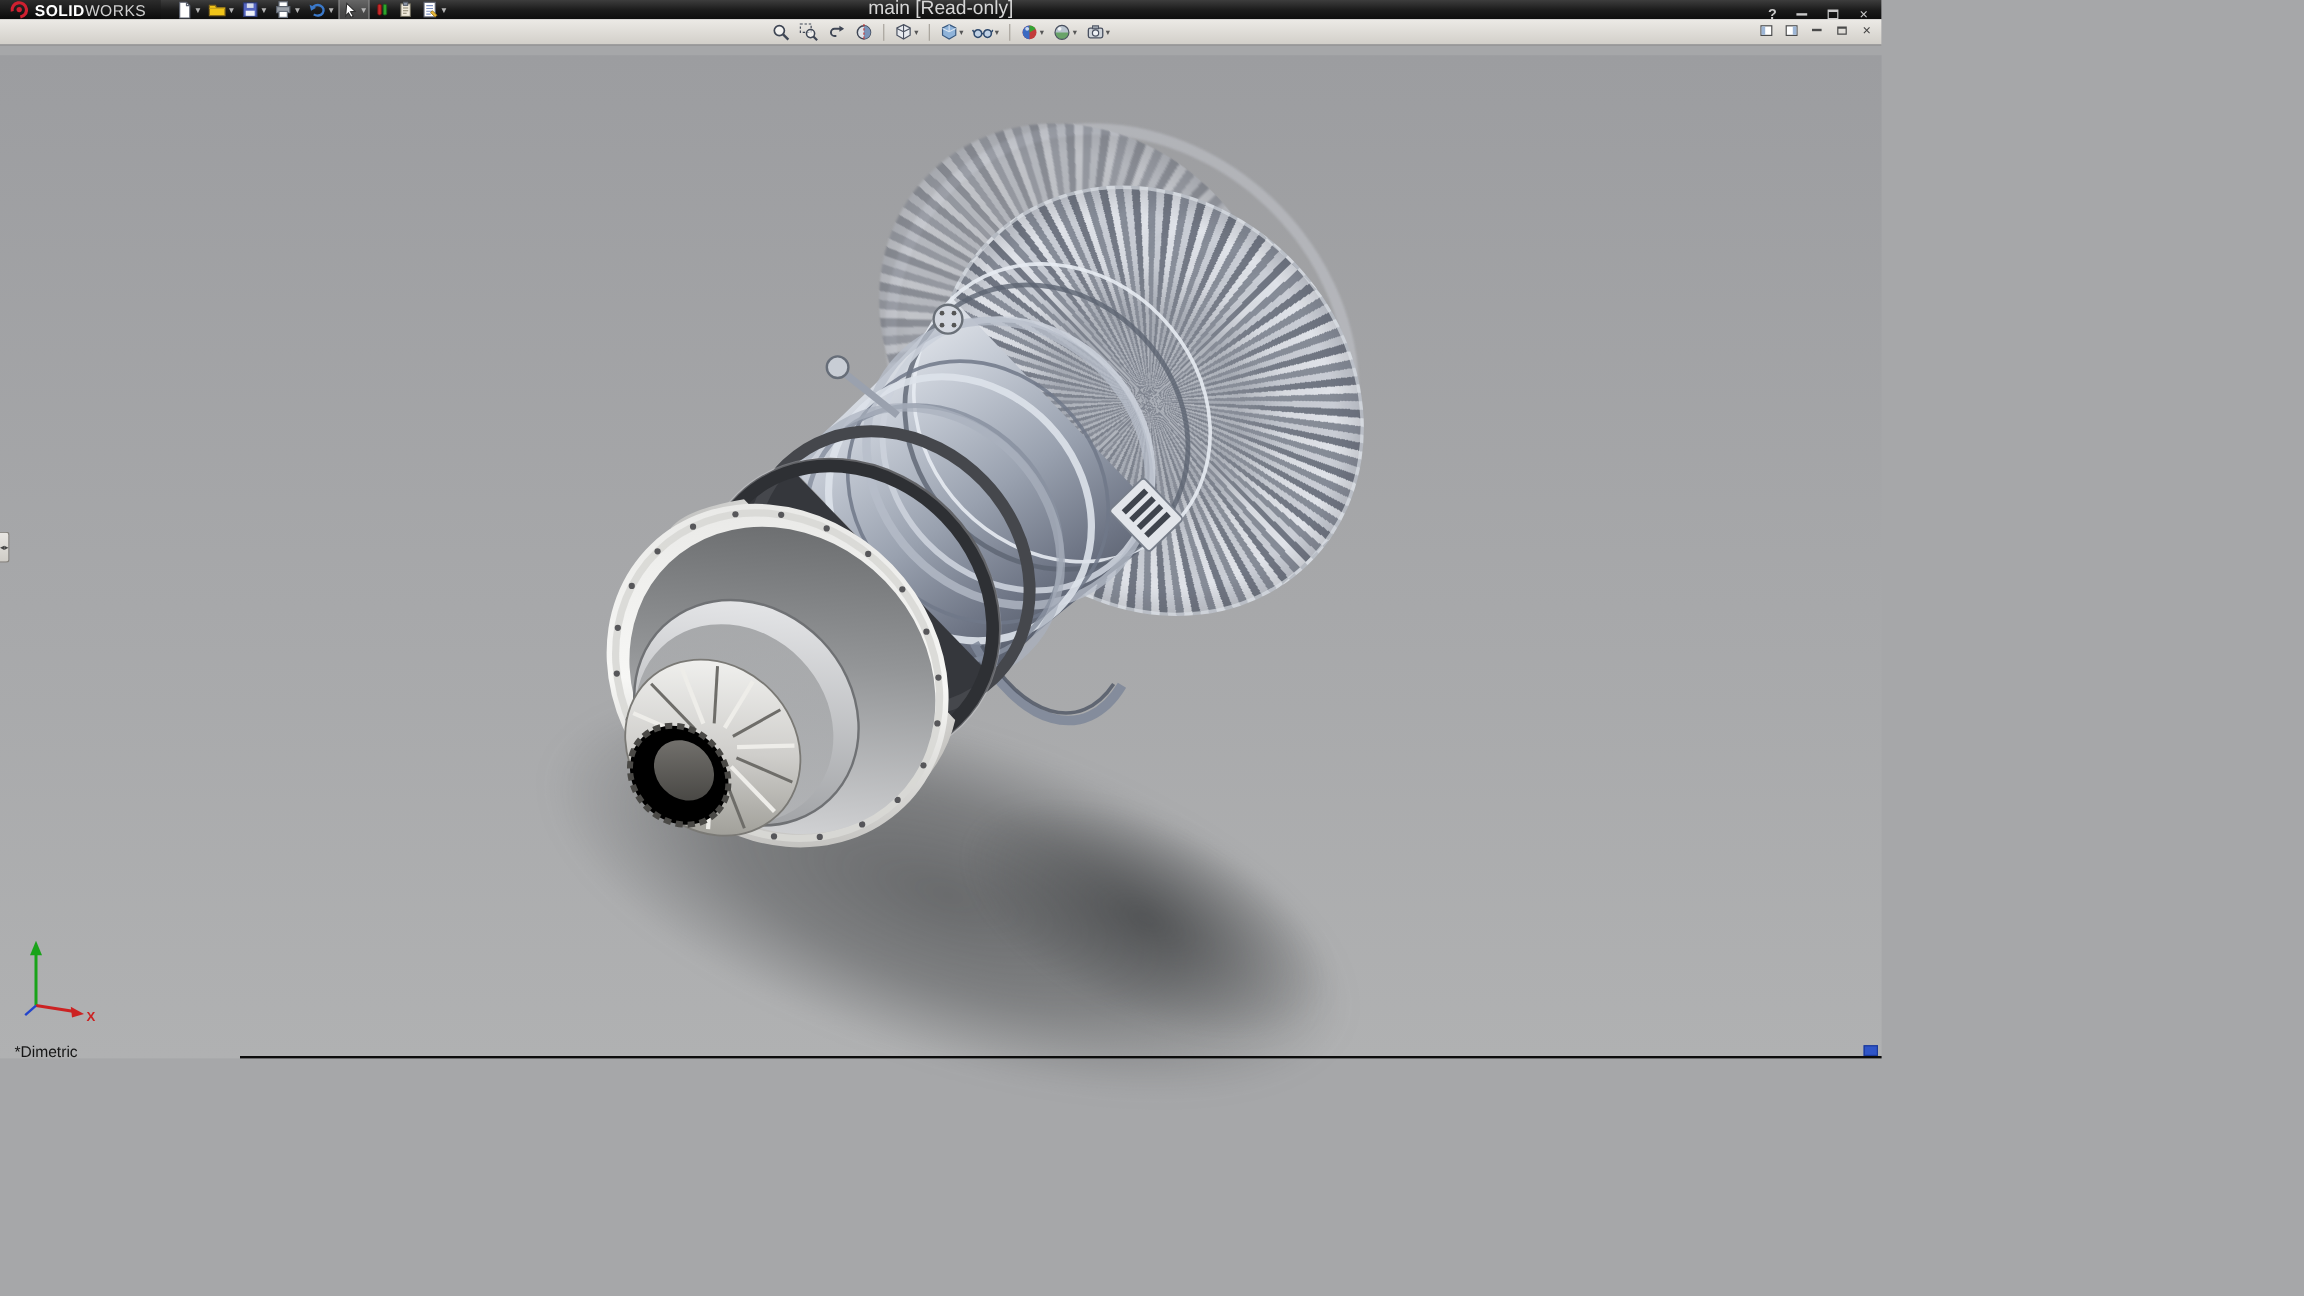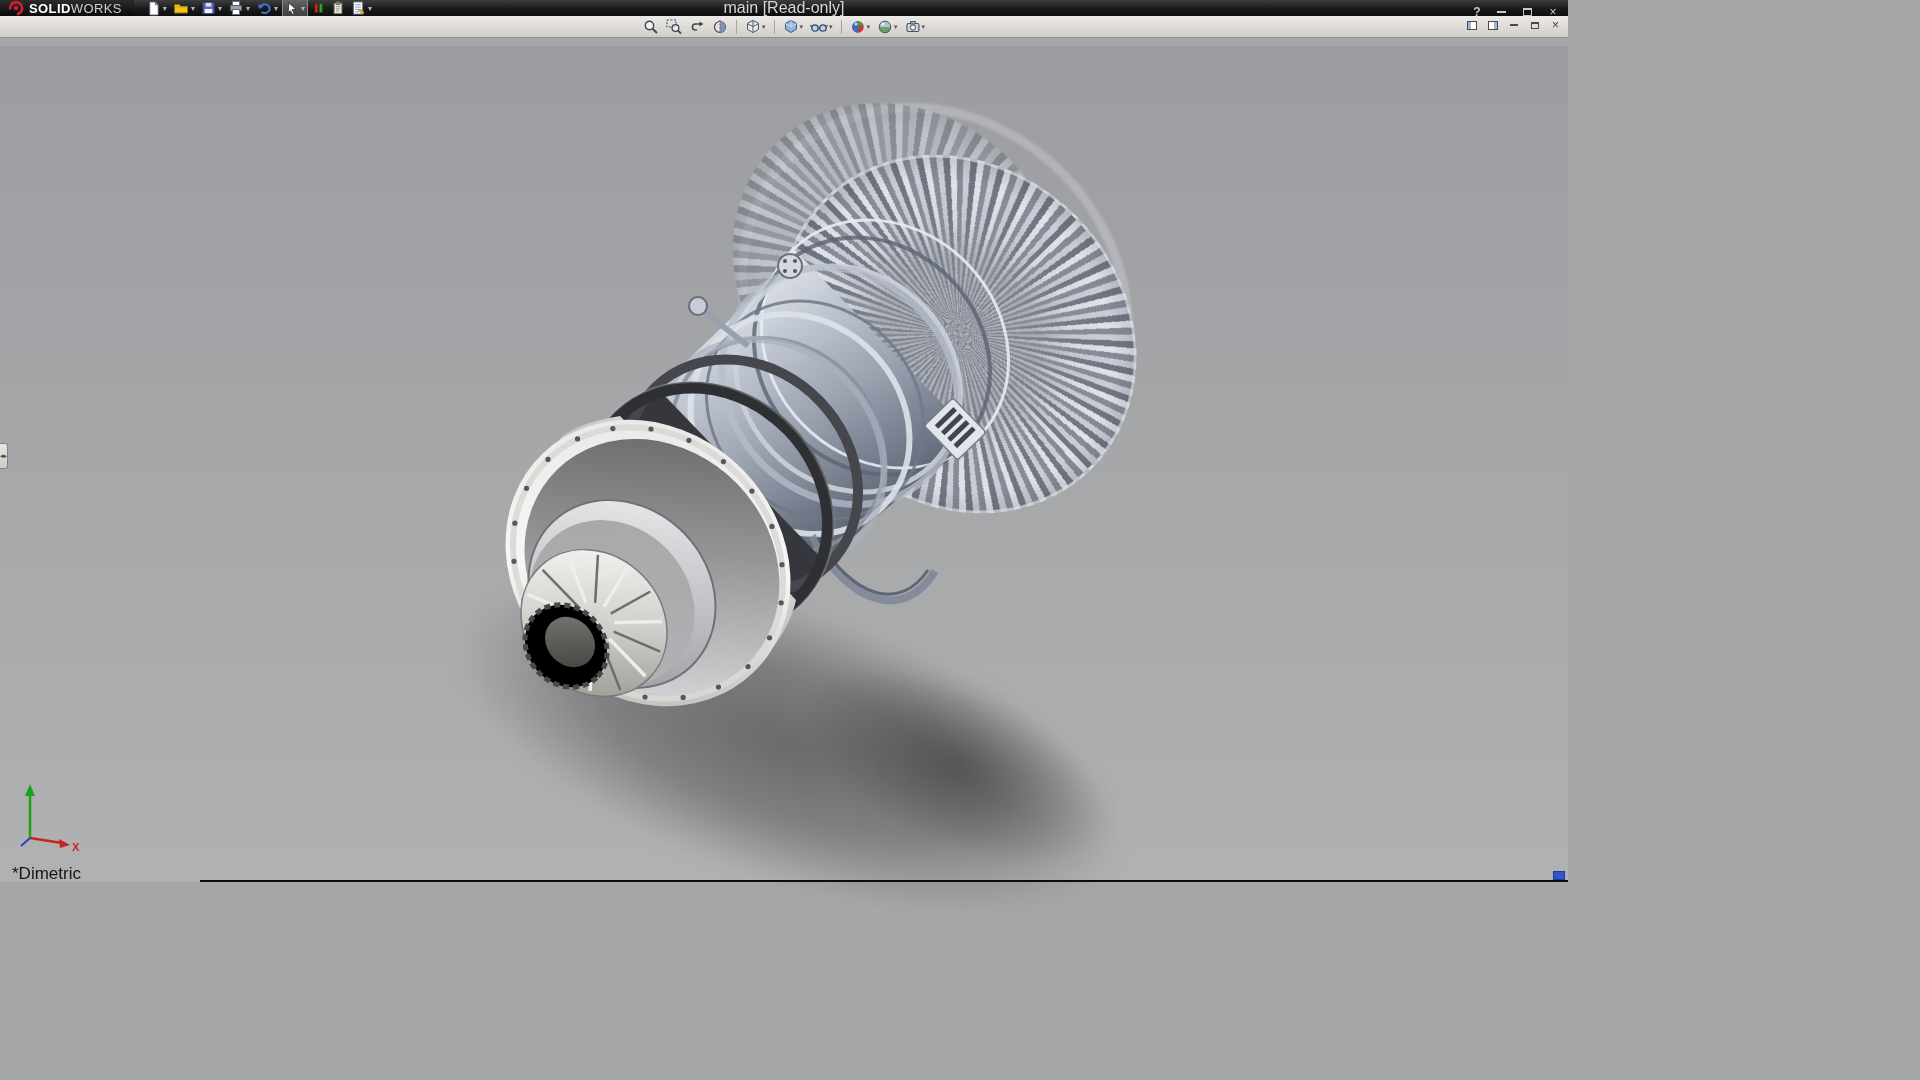--- a/index.html
+++ b/index.html
@@ -62,21 +62,21 @@
   .fan-b { left:768px; top:98px; width:380px; height:380px; opacity:.95;
     background:
       radial-gradient(circle, rgba(135,140,150,.55) 0 30%, rgba(150,155,165,.12) 46%, rgba(70,74,82,0) 62%, rgba(58,61,69,.35) 82%, rgba(36,38,44,.5) 100%),
       repeating-conic-gradient(from 0deg, #e3e6ec 0deg 2.25deg, #848a96 2.25deg 4.5deg, #ccd0d8 4.5deg 6.75deg, #6d7380 6.75deg 9deg);
     background-color:#b0b4bd; border:3px solid rgba(225,229,235,.65); }
 
   #engine-svg { left:0; top:0; width:1568px; height:836px; }
 
   
   .triad { left:14px; bottom:30px; width:70px; height:72px; }
-  .status-text { left:12px; bottom:-2px; font-size:17px; color:#161616;text-align:right; }
+  .status-text { left:12px; bottom:-2px; font-size:13px; color:#161616;text-align:right; }
   .resize-grip { right:3px; bottom:2px; width:12px; height:9px; background:#2f55c8; border:1px solid #1c3a9a; }
   .bottom-strip { left:200px; right:0; bottom:0; height:2px; background:#0c0c0c; }
 
   
   .fm-splitter { left:0; top:397px; width:8px; height:26px; background:linear-gradient(#e8e6e2,#cfccc6);
     border:1px solid #86837d; border-left:none; border-radius:0 3px 3px 0;
     display:flex; align-items:center; justify-content:center; font-size:7px; color:#444; }
 </style>
 </head>
 <body>

